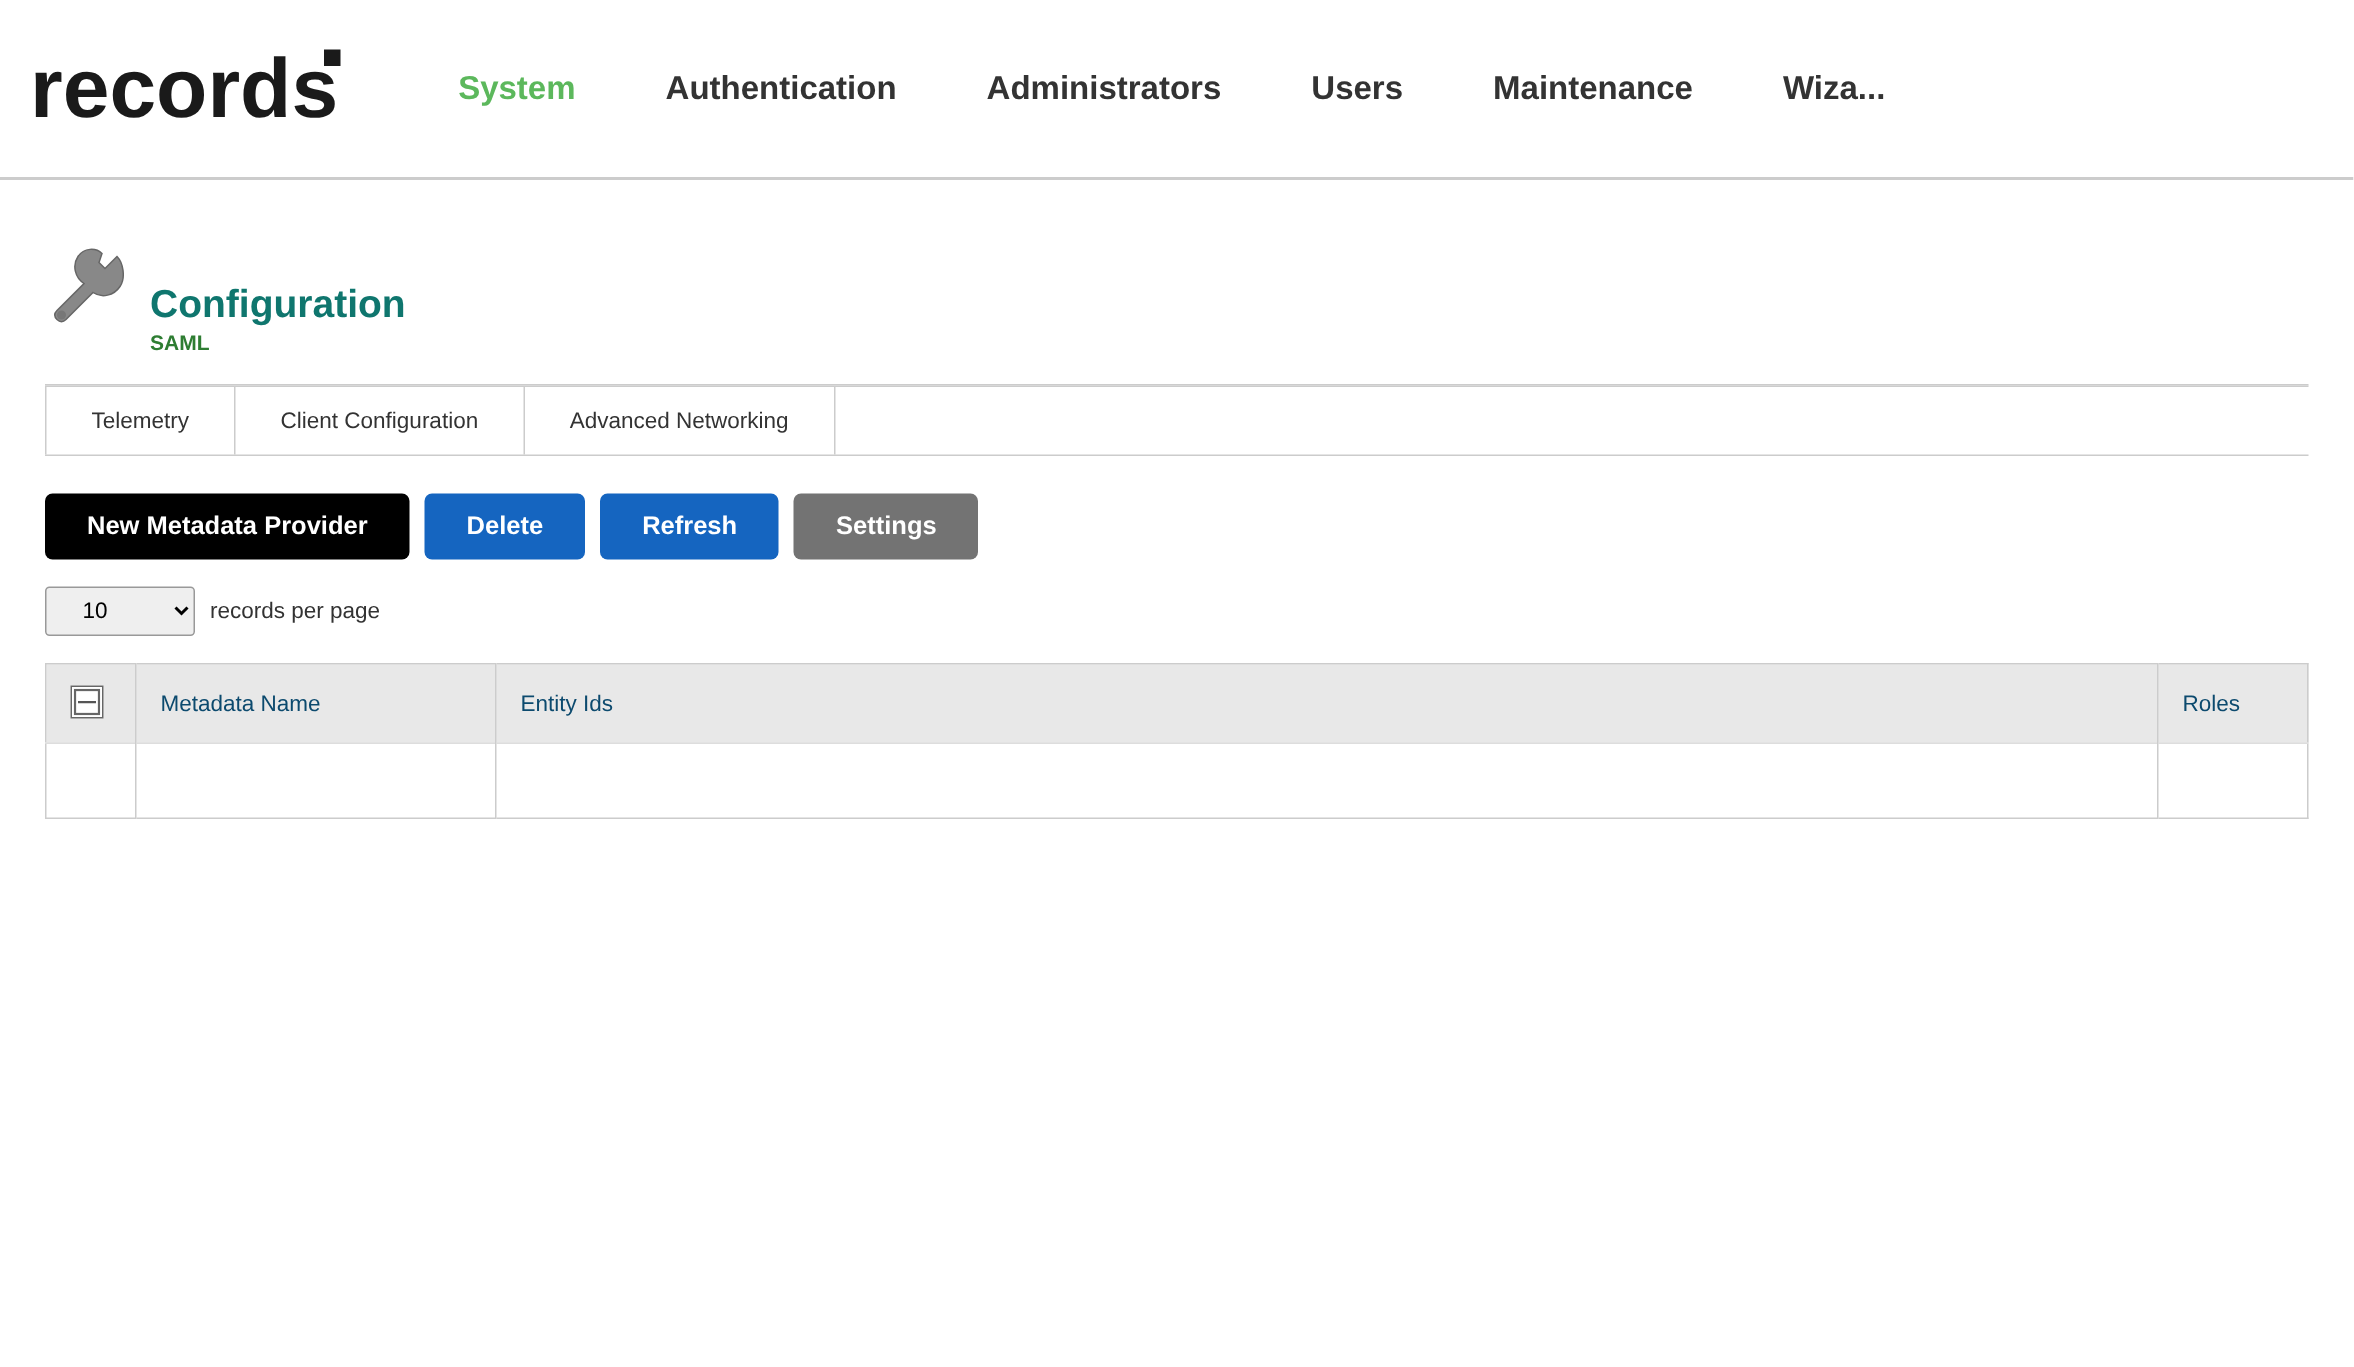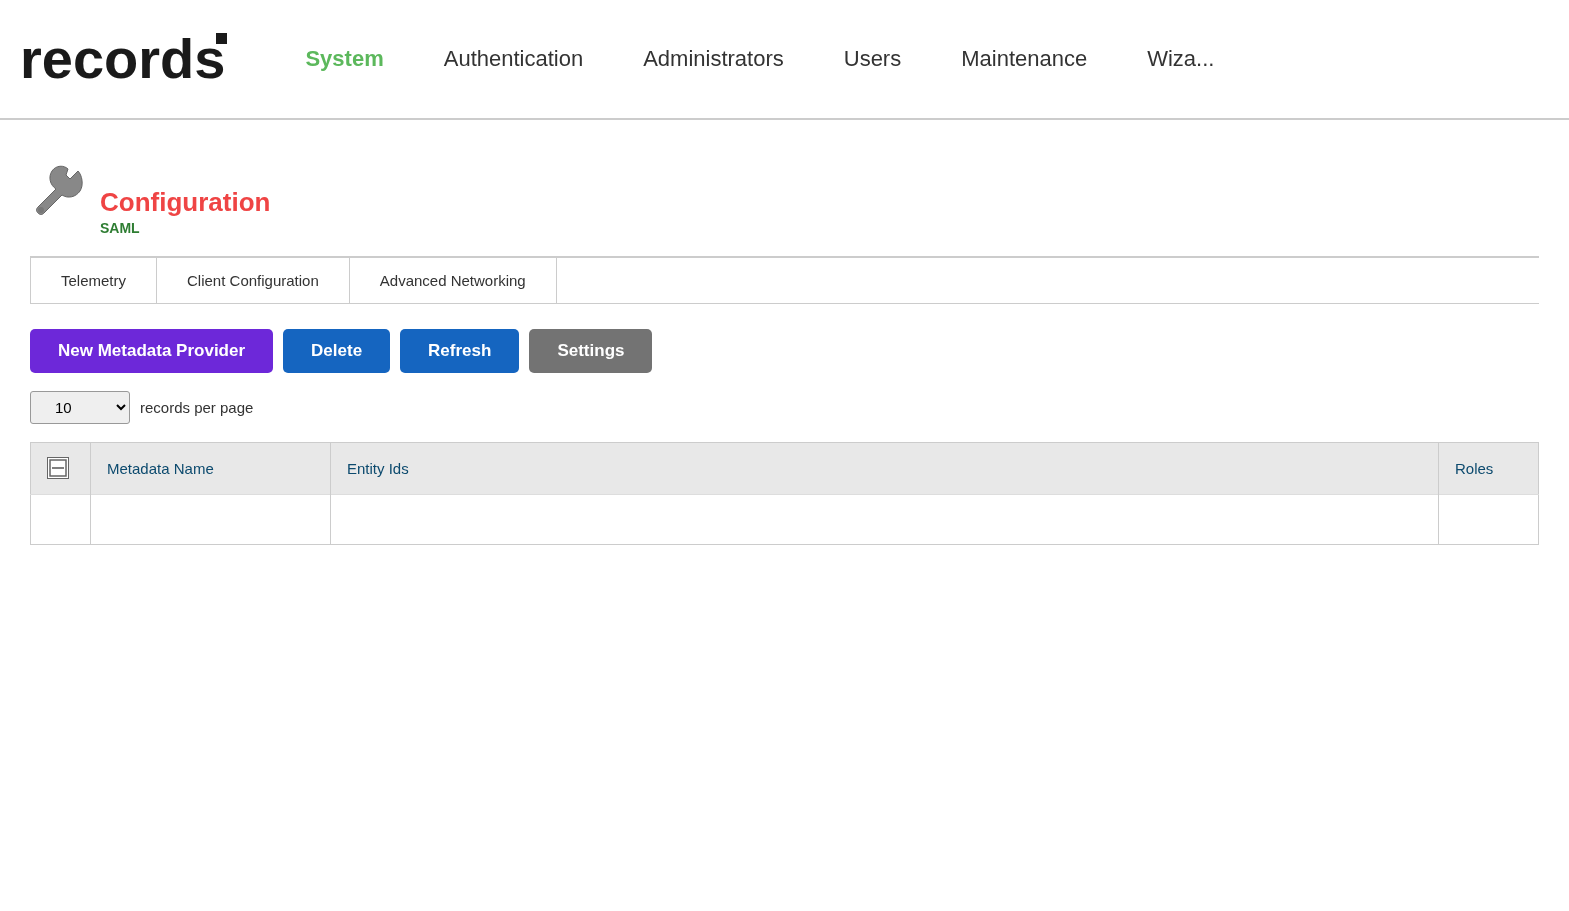--- a/index.html
+++ b/index.html
@@ -17,21 +17,21 @@
     nav {
       display: flex;
       align-items: center;
       gap: 0;
     }
     .nav-item {
       font-size: 22px;
       color: #333;
       padding: 0 30px;
       cursor: pointer;
-      font-weight: normal;
+      font-weight: bold;
       text-decoration: none;
     }
     .nav-item.active {
       color: #5cb85c;
       font-weight: bold;
     }
 
     
     .page-content {
       padding: 20px 30px;
@@ -245,35 +245,35 @@
 
   <div class="page-header">
     <div class="page-icon">
       
       <svg width="55" height="55" viewBox="0 0 55 55" xmlns="http://www.w3.org/2000/svg">
         <path d="M38 8 C34 4 26 4 22 10 C18 16 20 24 26 28 L8 46 C6 48 6 50 8 52 C10 54 12 54 14 52 L32 34 C38 38 46 36 50 30 C54 24 52 14 48 10 L40 18 L36 14 Z" fill="#888" stroke="#666" stroke-width="1"></path>
         <circle cx="11" cy="49" r="3" fill="#777"></circle>
       </svg>
     </div>
     <div class="page-title-block">
-      <div class="page-title" style="color: #ef4444; margin-top: 47px;">Configuration</div>
+      <div class="page-title" style="color: #0f766e; margin-top: 47px;">Configuration</div>
       <div class="page-subtitle" style="color: rgb(46, 125, 50);">SAML</div>
     </div>
   </div>
 
   <div class="tabs-container">
     <div class="tabs-row tabs-row-2">
       <div class="tab-item">Telemetry</div>
       <div class="tab-item">Client Configuration</div>
       <div class="tab-item">Advanced Networking</div>
     </div>
   </div>
 
   <div class="toolbar">
-    <button class="btn" style="background: #6d28d9;">New Metadata Provider</button>
+    <button class="btn" style="background: #000000;">New Metadata Provider</button>
     <button class="btn" style="background: rgb(21, 101, 192);">Delete</button>
     <button class="btn" style="background: rgb(21, 101, 192);">Refresh</button>
     <button class="btn" style="background: #737373;">Settings</button>
   </div>
 
   <div class="records-row">
     <select class="records-select">
       <option>10</option>
       <option>25</option>
       <option>50</option>

